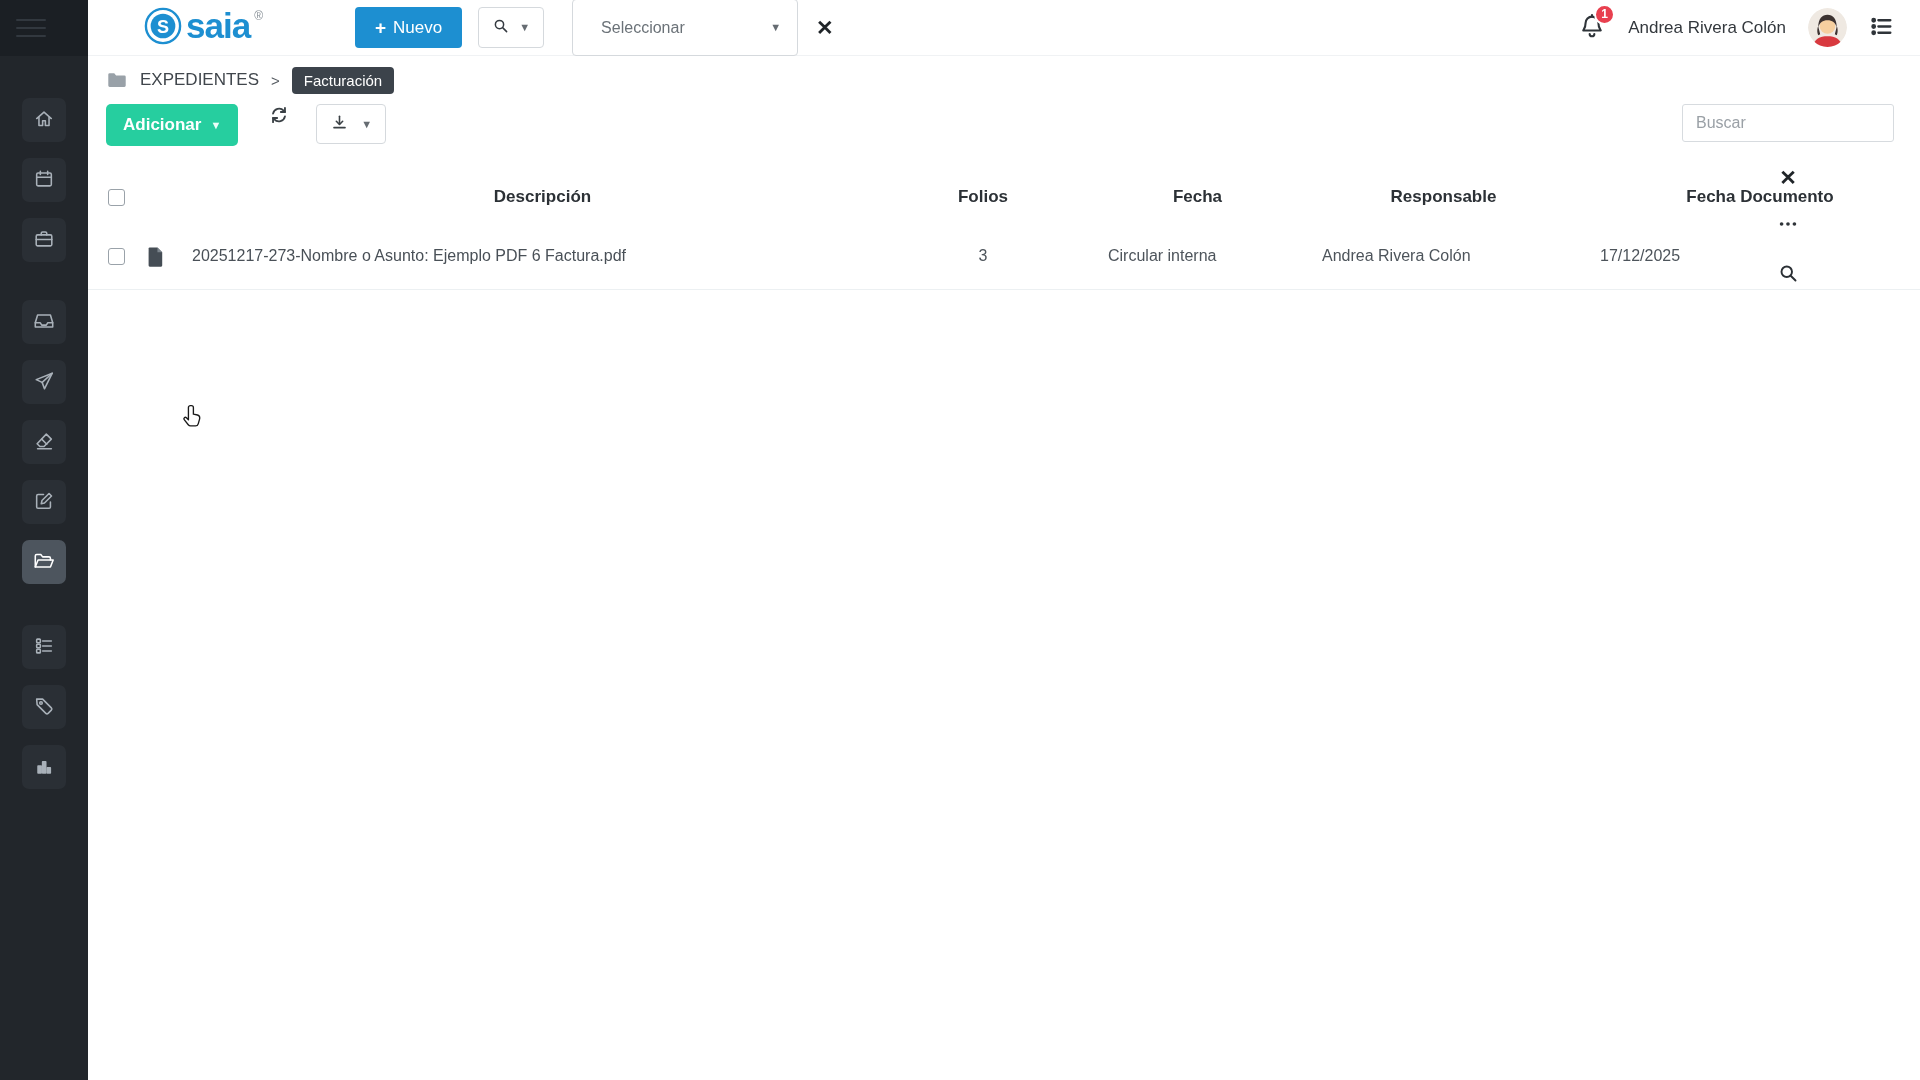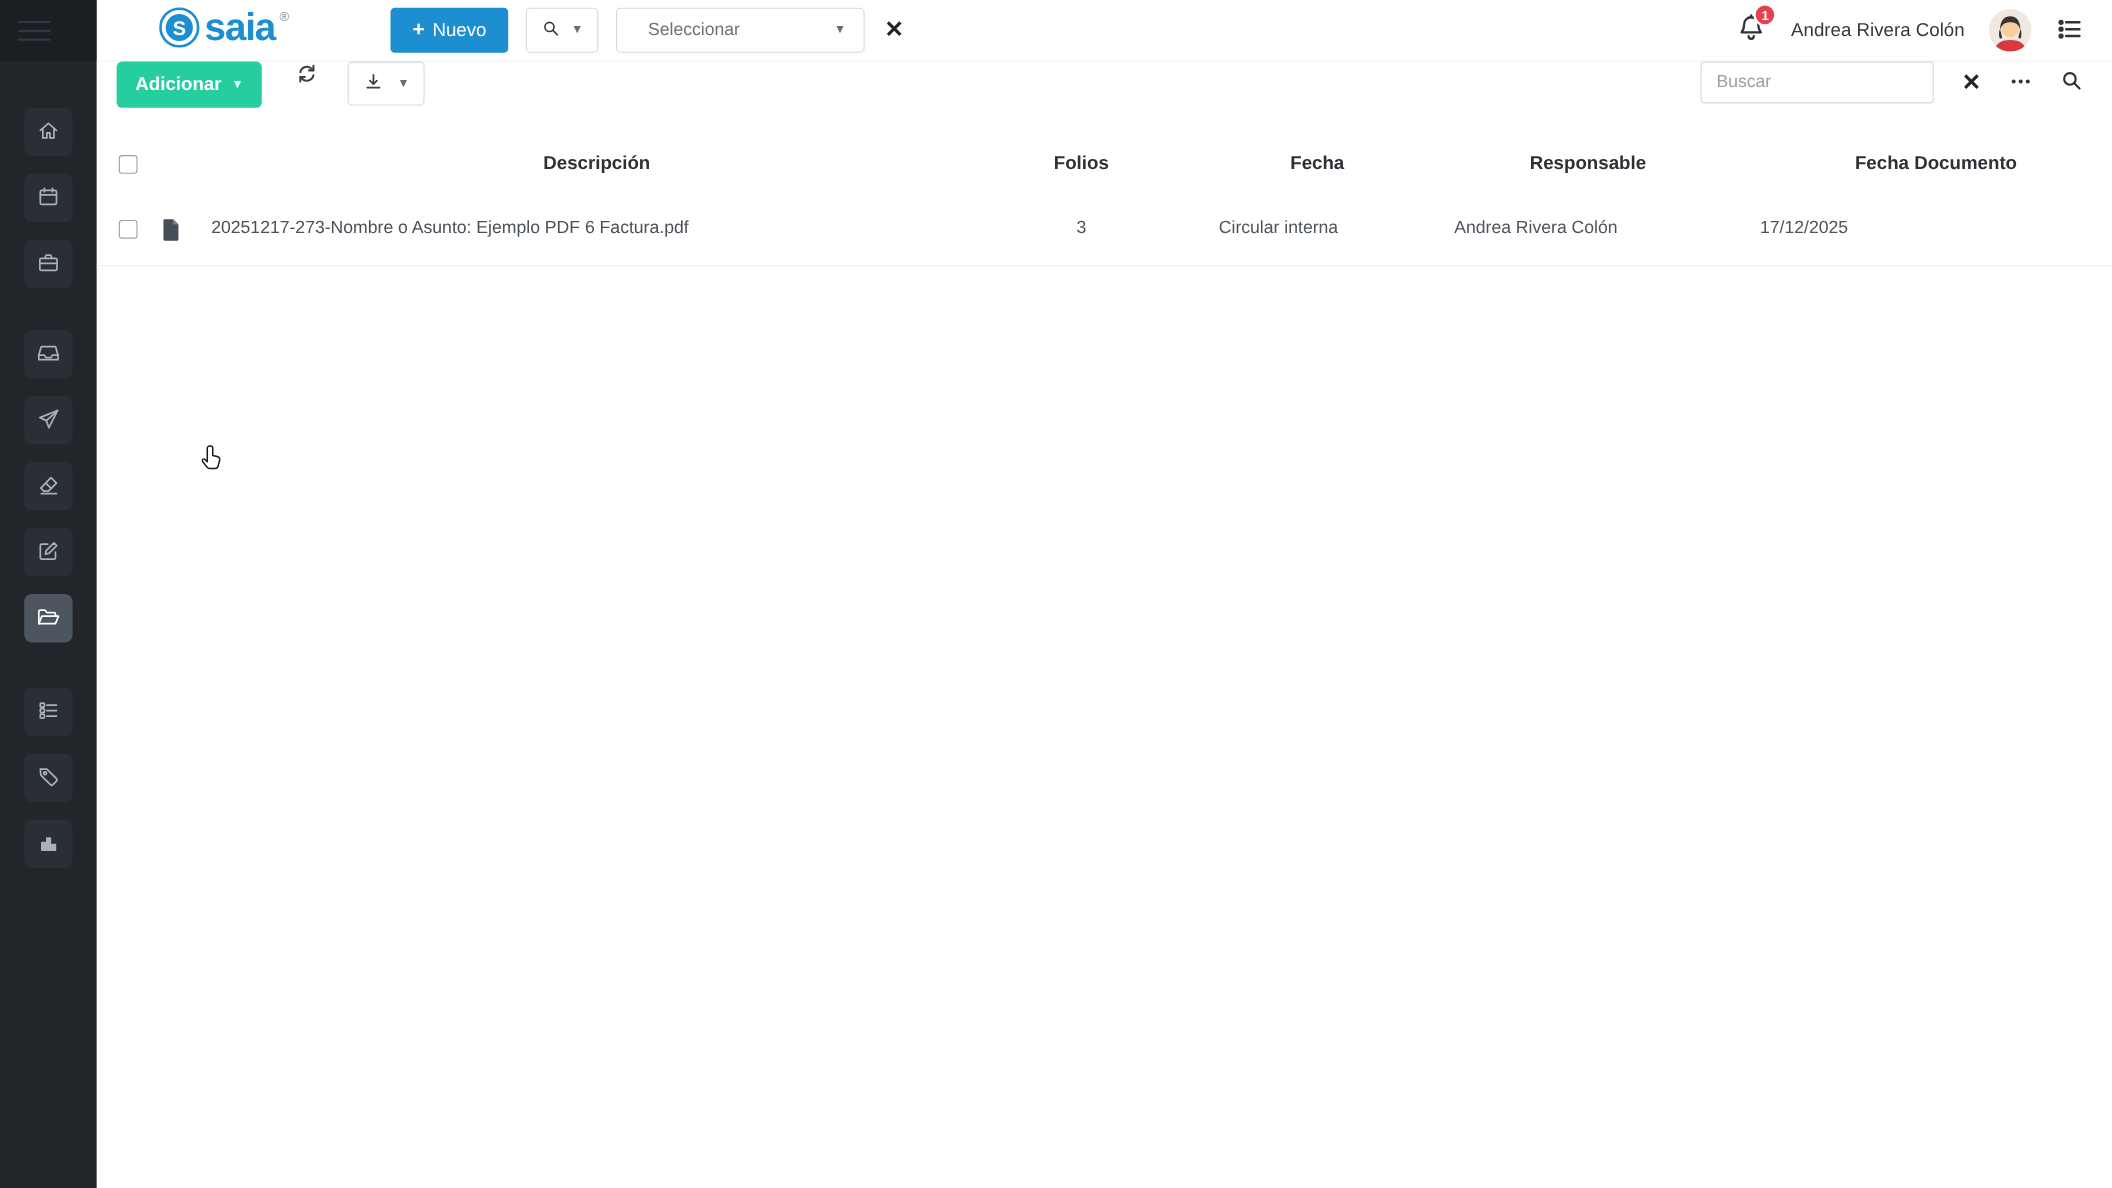--- a/index.html
+++ b/index.html
@@ -31,21 +31,21 @@
   .logo-text { font-size: 35px; font-weight: 700; color: #1d8fd1; letter-spacing: -1px; line-height: 38px; }
   .logo-reg { font-size: 12px; color: #8a9299; margin-top: 2px; }
 
   .btn-nuevo { margin-left: 92px; background: #1d8fd1; color: #fff; border: none; border-radius: 4px; height: 41px; padding: 0 20px; font-size: 17px; font-family: inherit; display: flex; align-items: center; gap: 7px; cursor: pointer; }
   .btn-nuevo .plus { font-weight: 700; font-size: 19px; }
 
   .btn-search-dd { margin-left: 16px; background: #fff; border: 1px solid #d5d9dd; border-radius: 4px; height: 41px; padding: 0 13px; display: flex; align-items: center; gap: 9px; cursor: pointer; }
   .icon-stroke { stroke: #343a40; stroke-width: 2; fill: none; stroke-linecap: round; stroke-linejoin: round; }
   .caret { font-size: 11px; color: #666c72; line-height: 1; }
 
-  .select-box { margin-left: 16px; width: 226px; height: 41px; border: 1px solid #d5d9dd; border-radius: 4px; display: flex; align-items: center; padding: 0 16px 0 28px; color: #6b7278; font-size: 16px; cursor: pointer; background: #fff; }
+  .select-box { margin-left: 28px; width: 226px; height: 57px; border: 1px solid #d5d9dd; border-radius: 4px; display: flex; align-items: center; padding: 0 16px 0 28px; color: #6b7278; font-size: 16px; cursor: pointer; background: #fff; }
   .select-box .caret { margin-left: auto; }
 
   .btn-clear-top { margin-left: 18px; background: none; border: none; font-size: 20px; font-weight: 700; color: #24282c; cursor: pointer; line-height: 1; }
 
   .topbar-right { margin-left: auto; display: flex; align-items: center; gap: 22px; }
   .bell-wrap { position: relative; cursor: pointer; }
   .bell-wrap svg { width: 28px; height: 28px; stroke: #2f3439; stroke-width: 1.8; fill: none; stroke-linecap: round; stroke-linejoin: round; }
   .notif-badge { position: absolute; top: -8px; right: -9px; min-width: 21px; height: 21px; border-radius: 11px; background: #e8404f; border: 2px solid #fff; color: #fff; font-size: 12px; font-weight: 700; display: flex; align-items: center; justify-content: center; padding: 0 4px; }
   .user-name { font-size: 17px; color: #33383d; cursor: pointer; }
   .avatar { width: 39px; height: 39px; border-radius: 50%; overflow: hidden; flex-shrink: 0; cursor: pointer; }
@@ -61,21 +61,21 @@
 
   
   .toolbar { height: 62px; display: flex; align-items: flex-start; padding: 0 26px 0 18px; }
   .btn-adicionar { background: #26ce9f; color: #fff; border: none; border-radius: 5px; height: 42px; padding: 0 17px; font-size: 17px; font-weight: 700; font-family: inherit; display: flex; align-items: center; gap: 9px; cursor: pointer; }
   .btn-adicionar .caret { color: #eafff8; }
   .btn-refresh { margin-left: 30px; background: none; border: none; cursor: pointer; display: flex; }
   .btn-refresh svg { width: 22px; height: 22px; stroke: #3a4045; stroke-width: 2; fill: none; stroke-linecap: round; stroke-linejoin: round; }
   .btn-download-group { margin-left: 26px; border: 1px solid #d5d9dd; border-radius: 4px; height: 40px; display: flex; align-items: center; gap: 12px; padding: 0 13px; background: #fff; cursor: pointer; }
   .btn-download-group svg { width: 19px; height: 19px; stroke: #3a4045; stroke-width: 2; fill: none; stroke-linecap: round; stroke-linejoin: round; }
 
-  .toolbar-right { margin-left: auto; display: flex; align-items: center; gap: 25px; }
+  .toolbar-right { margin-left: auto; display: flex; align-items: center; gap: 25px; flex-direction: column; }
   .search-input { width: 212px; height: 38px; border: 1px solid #d7dbdf; border-radius: 3px; padding: 0 13px; font-size: 16px; font-family: inherit; color: #343a40; outline: none; }
   .search-input::placeholder { color: #9aa0a6; }
   .tool-icon-btn { background: none; border: none; cursor: pointer; display: flex; align-items: center; }
   .x-glyph { font-size: 21px; font-weight: 700; color: #1f2428; line-height: 1; }
   .dots svg { width: 22px; height: 22px; }
   .mag svg { width: 21px; height: 21px; stroke: #2b3035; stroke-width: 2.2; fill: none; stroke-linecap: round; }
 
   
   .doc-table { width: 100%; border-collapse: collapse; margin-top: 4px; }
   .doc-table th { font-size: 17px; font-weight: 700; color: #2c3136; text-align: center; height: 54px; padding: 0; }
@@ -254,20 +254,30 @@
           <span><svg viewBox="0 0 24 24" width="25" height="25" style="stroke:#2f3439;stroke-width:2.2;stroke-linecap:round;fill:#2f3439">
                 <circle cx="4.5" cy="6" r="1.2"></circle>
                 <circle cx="4.5" cy="12" r="1.2"></circle>
                 <circle cx="4.5" cy="18" r="1.2"></circle>
                 <path d="M9 6 H20.5 M9 12 H20.5 M9 18 H20.5"></path>
               </svg></span>
         </button>
       </div>
     </header>
 
+    <nav class="crumb-bar">
+      <span class="crumb-folder">
+          <svg viewBox="0 0 24 24">
+            <path d="M2.5 6 a1.5 1.5 0 0 1 1.5 -1.5 h5 l2 2.5 h9 a1.5 1.5 0 0 1 1.5 1.5 v9.5 a1.5 1.5 0 0 1 -1.5 1.5 h-16 a1.5 1.5 0 0 1 -1.5 -1.5 Z" fill="#99a1a8"></path>
+          </svg>
+        </span>
+      <span class="crumb-root">EXPEDIENTES</span>
+      <span class="crumb-sep">&gt;</span>
+      <span class="crumb-current">Facturación</span>
+    </nav>
 
     <div class="toolbar">
       <button class="btn-adicionar">
         <span>Adicionar</span>
         <span class="caret">▼</span>
       </button>
 
       <button class="btn-refresh">
         <span><svg viewBox="0 0 24 24" width="22" height="22" style="stroke:#3a4045;stroke-width:2;fill:none;stroke-linecap:round;stroke-linejoin:round">
               <path d="M5.5 10.5 a6.8 6.8 0 0 1 11.6 -3.3 l1.4 1.5"></path>

